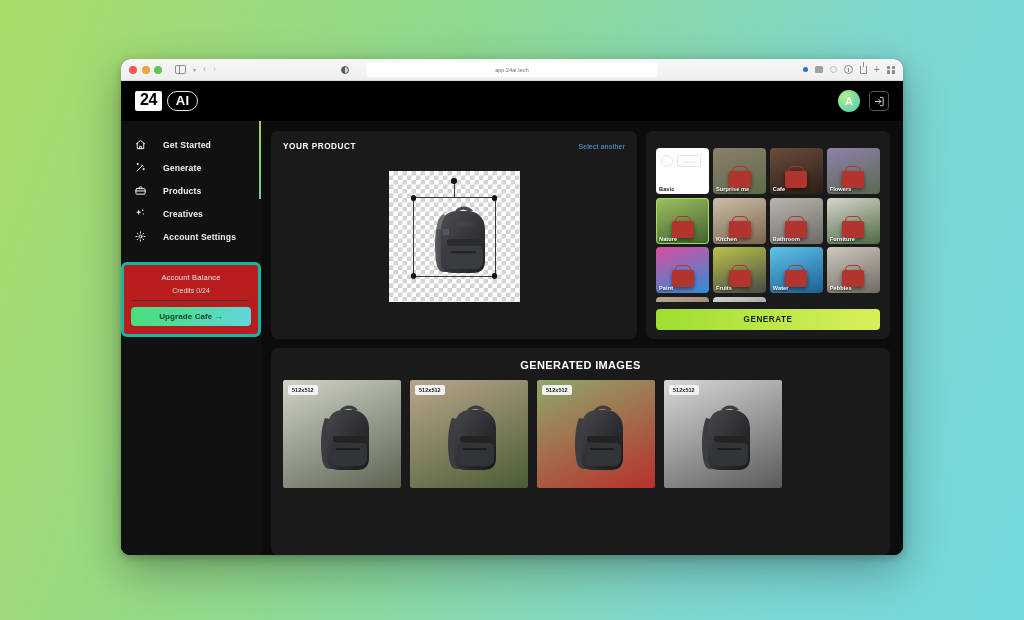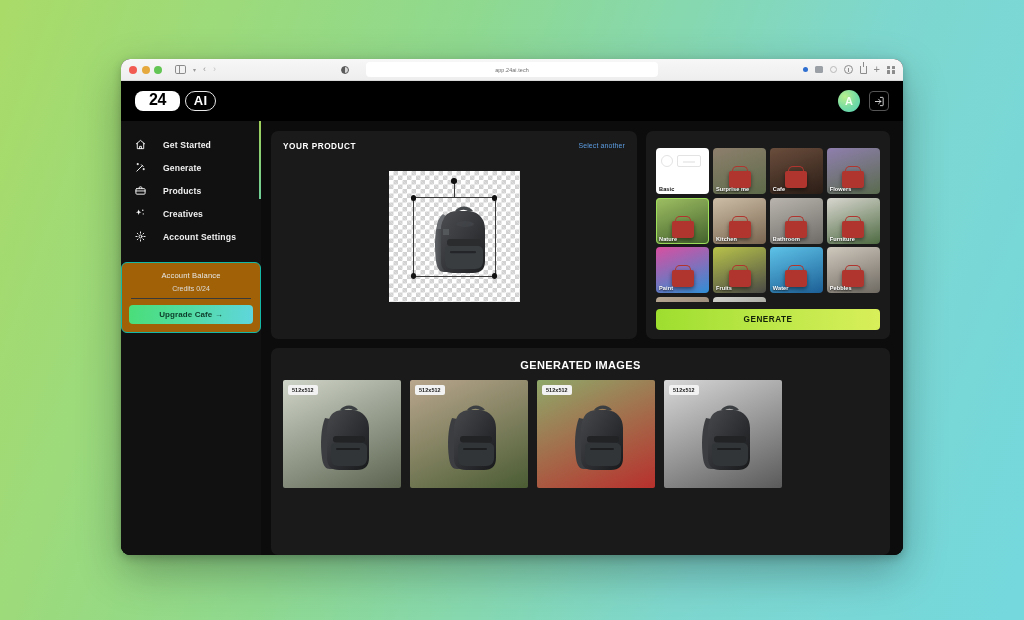--- a/index.html
+++ b/index.html
@@ -64,21 +64,21 @@
 
   
   .app { flex:1; display:flex; flex-direction:column; background:#0c0c0c; min-height:0; }
   .appbar {
     height:40px; flex:0 0 40px; background:#000; display:flex; align-items:center;
     padding:0 14px; justify-content:space-between;
   }
   .logo { display:flex; align-items:center; gap:5px; }
   .logo-24 {
     background:#fff; color:#000; font-weight:bold; font-size:16px;
-    padding:1px 14px 2px; border-radius:8px; letter-spacing:-.5px; line-height:1.05;
+    padding:1px 5px 2px; border-radius:2px; letter-spacing:-.5px; line-height:1.05;
   }
   .logo-ai {
     border:1.4px solid #e8e8e8; color:#fff; font-weight:bold; font-size:13px;
     padding:2px 8px; border-radius:12px; line-height:1.1; letter-spacing:.2px;
   }
   .appbar-right { display:flex; align-items:center; gap:9px; }
   .avatar {
     width:22px;height:22px;border-radius:50%;
     background:radial-gradient(circle at 32% 30%, #b9ef8d 0%, #74dba4 55%, #56d2b4 100%);
     color:#f2fff2; font-size:11px; display:flex;align-items:center;justify-content:center;
@@ -101,40 +101,40 @@
     background:linear-gradient(#9fd15a,#6fcf97);
   }
   .nav-item {
     display:flex; align-items:center; gap:17px;
     padding:6px 14px; color:#f0f0f0; font-size:8.6px; font-weight:bold; letter-spacing:.15px;
   }
   .nav-ico { width:11px; height:11px; flex:0 0 11px; display:flex; align-items:center; justify-content:center; color:#fff; }
   .nav-ico svg { width:11px; height:11px; display:block; }
 
   .balance-card {
-    margin:14px 0 0; border:1px solid #14b8a6; border-radius:6px;
-    background:#a16207; padding:8px 7px 8px; text-align:center;
+    margin:14px 0 0; border:3px solid #14b8a6; border-radius:6px;
+    background:#b91c1c; padding:8px 7px 8px; text-align:center;
   }
   .bal-title { color:#e7e7e7; font-size:7.6px; letter-spacing:.15px; }
   .bal-credits { color:#dcdcdc; font-size:7px; margin-top:5px; }
   .bal-div { height:1px; background:#3a3a3a; margin:6px 2px; }
   .upgrade-btn {
     display:block; width:100%; border:none; border-radius:4px;
     background:linear-gradient(95deg,#4ade7a 0%,#52dba2 48%,#5fd6dd 100%);
     color:#0d3b2a; font-size:8px; font-weight:bold; padding:5px 0; letter-spacing:.1px;
     font-family:"Liberation Sans", sans-serif;
   }
 
   
   .main { flex:1; min-width:0; padding:10px 13px 0 10px; display:flex; flex-direction:column; gap:9px; background:#0c0c0c; }
   .top-row { display:flex; gap:9px; }
   .panel { background:#1a1a1a; border-radius:7px; }
 
   .product-panel { flex:1; padding:11px 12px; display:flex; flex-direction:column; }
-  .panel-head { display:flex; align-items:flex-start; justify-content:space-between; }
+  .panel-head { display:flex; align-items:center; justify-content:space-between; }
   .panel-title { color:#fff; font-size:8.2px; font-weight:bold; letter-spacing:.55px; }
   .select-another { color:#5b9ce0; font-size:7px; letter-spacing:.1px; }
 
   .canvas-wrap { flex:1; display:flex; align-items:center; justify-content:center; padding:8px 0 14px; }
   .checker {
     width:131px; height:131px; position:relative;
     background-color:#fff;
     background-image:
       linear-gradient(45deg,#d2d2d2 25%,transparent 25%,transparent 75%,#d2d2d2 75%),
       linear-gradient(45deg,#d2d2d2 25%,transparent 25%,transparent 75%,#d2d2d2 75%);

